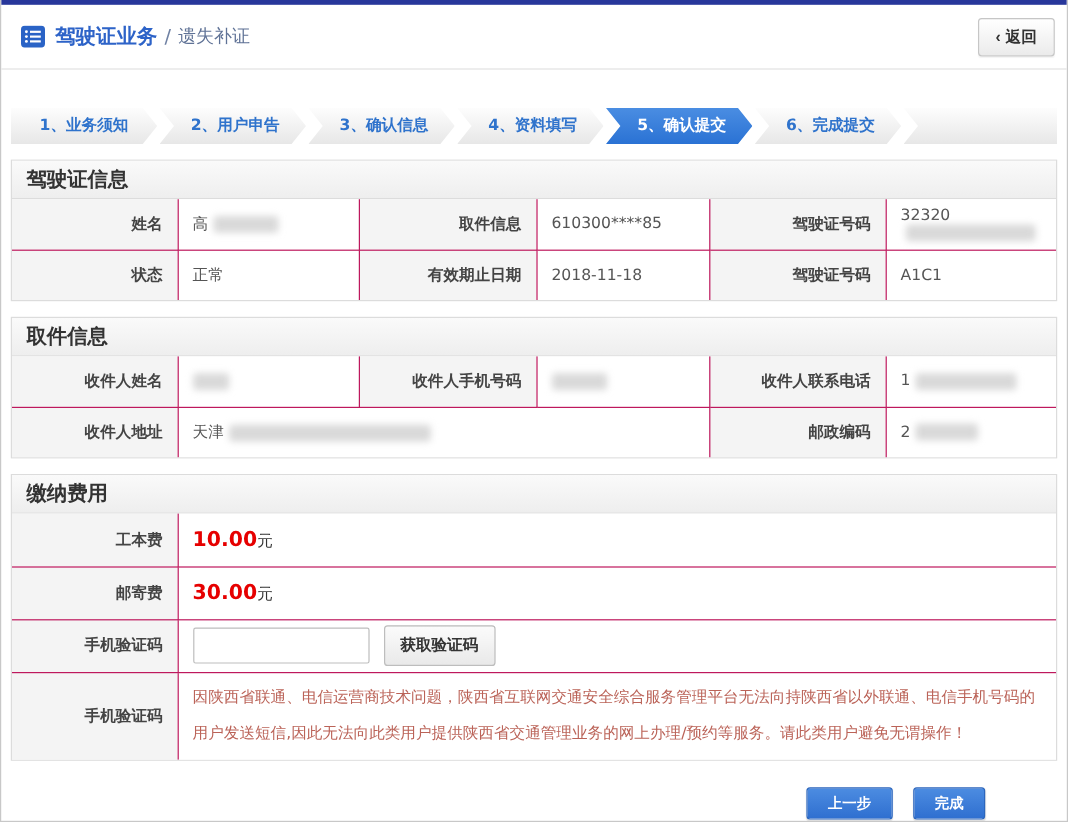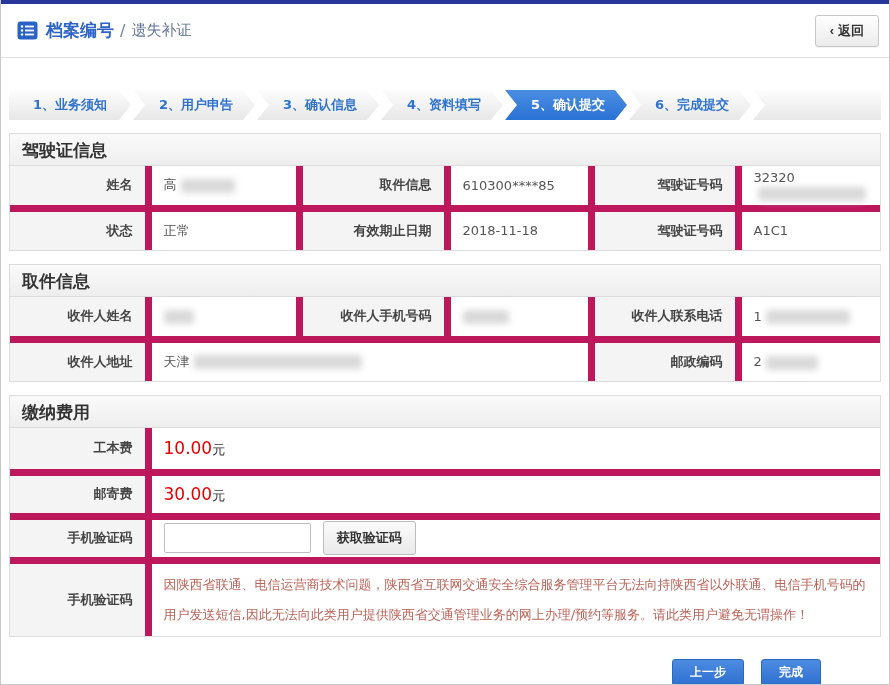--- a/index.html
+++ b/index.html
@@ -50,39 +50,39 @@
   }
 
   
   .section { border: 1px solid #dcdcdc; margin-top: 13px; }
   .section-hd {
     height: 32px; line-height: 32px; padding-left: 12px;
     background: linear-gradient(#fafafa, #eeeeee); border-bottom: 1px solid #dcdcdc;
     font-size: 17px; font-weight: bold; color: #333;
   }
   table { width: 100%; border-collapse: collapse; table-layout: fixed; }
-  td { border: 7px solid #be185d; height: 42px; font-size: 13px; vertical-align: middle; }
+  td { border: 1px solid #be185d; height: 42px; font-size: 13px; vertical-align: middle; }
   tr:first-child td { border-top: none; }
   td:first-child { border-left: none; }
   td:last-child { border-right: none; }
   tr:last-child td { border-bottom: none; }
   td.lbl {
     background: #f4f4f4; text-align: right; padding-right: 12px;
     font-weight: bold; color: #444;
   }
   td.val { background: #fff; padding-left: 12px; color: #555; }
 
   .redact {
     display: inline-block; height: 14px; background: #d9d9d9;
     border-radius: 3px; filter: blur(3px); vertical-align: middle; margin-left: 4px;
   }
 
   
   .fees td { height: 44px; }
-  .amount { color: #e60000; font-weight: normal; font-size: 17px; }
+  .amount { color: #e60000; font-weight: bold; font-size: 17px; }
   .unit { color: #333; font-size: 13px; }
   .code-input {
     width: 147px; height: 30px; border: 1px solid #bdbdbd; border-radius: 2px;
     padding: 0 6px; font-size: 13px; vertical-align: middle;
   }
   .code-btn {
     margin-left: 8px; padding: 7px 13px; font-size: 13px; font-weight: bold; color: #333;
     background: linear-gradient(#fbfbfb, #e9e9e9); border: 1px solid #bdbdbd;
     border-radius: 3px; cursor: pointer; vertical-align: middle;
   }
@@ -106,21 +106,21 @@
   <div class="header">
     <svg class="hdr-icon" viewBox="0 0 21 19">
       <rect x="0.5" y="0.5" width="20" height="18" rx="3" fill="#2a63c6"></rect>
       <circle cx="5" cy="5.5" r="1.2" fill="#fff"></circle>
         <rect x="8" y="4.6" width="9" height="1.8" fill="#fff"></rect>
       <circle cx="5" cy="9.5" r="1.2" fill="#fff"></circle>
         <rect x="8" y="8.6" width="9" height="1.8" fill="#fff"></rect>
       <circle cx="5" cy="13.5" r="1.2" fill="#fff"></circle>
         <rect x="8" y="12.6" width="9" height="1.8" fill="#fff"></rect>
     </svg>
-    <span class="title-main">档案编号</span>
+    <span class="title-main">驾驶证业务</span>
     <span class="title-sep">/</span>
     <span class="title-sub">遗失补证</span>
     <button class="back-btn"><span class="chev">‹</span><span>返回</span></button>
   </div>
 
   <div class="content">
 
     <div class="steps">
       <div class="step">1、业务须知</div>
       <div class="step">2、用户申告</div>

